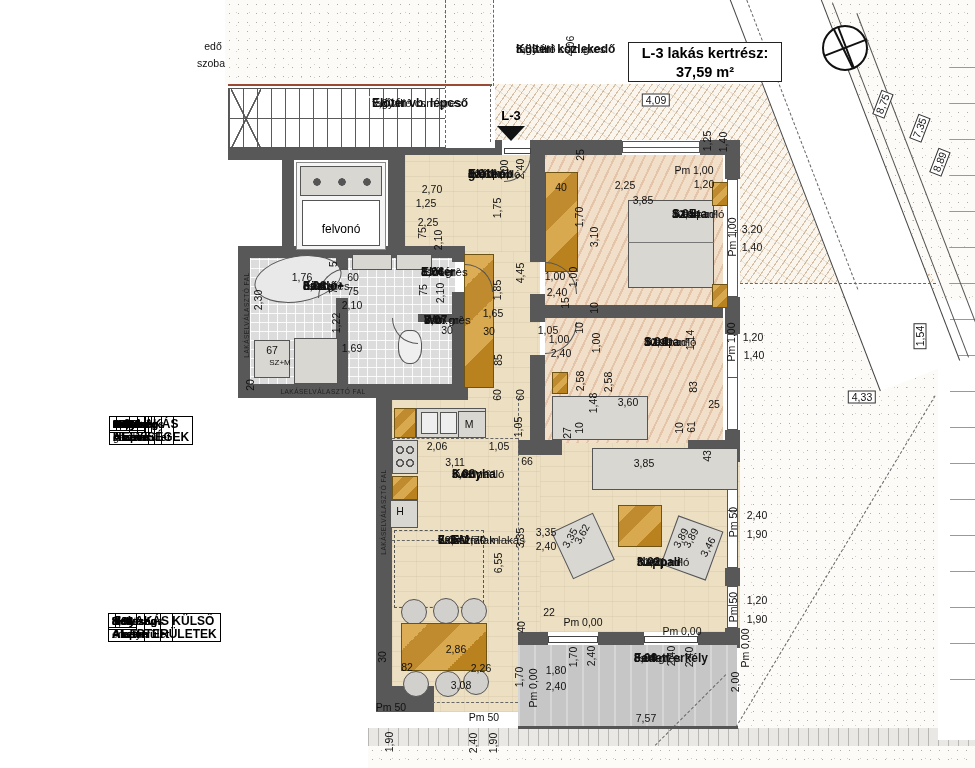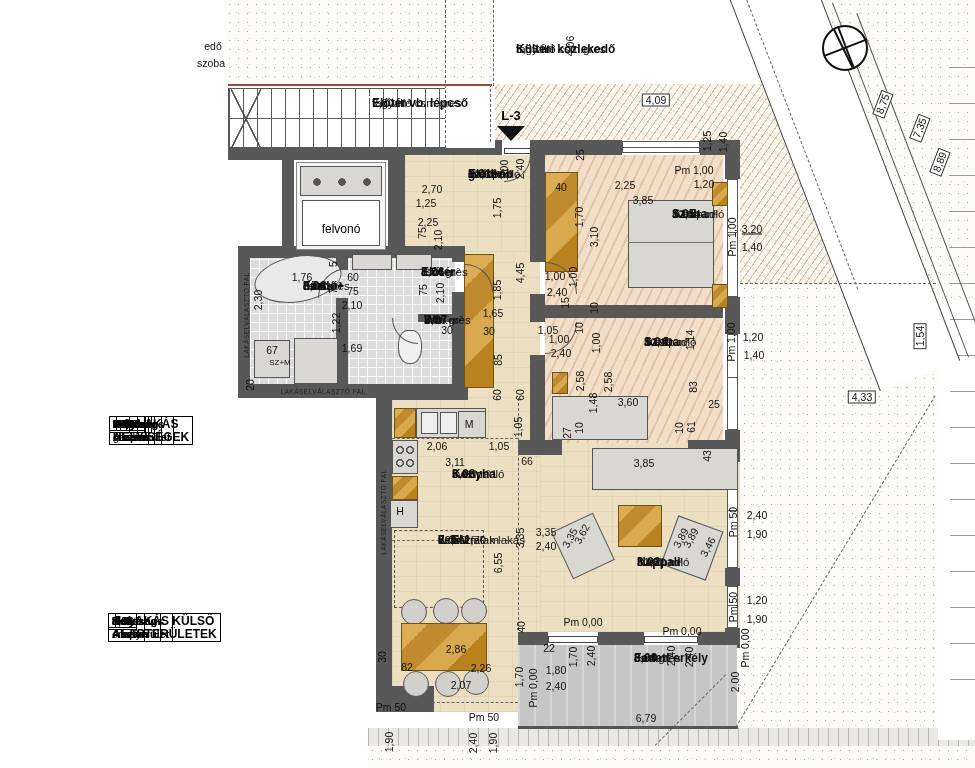--- a/index.html
+++ b/index.html
@@ -229,20 +229,24 @@
   <i class="wood" style="left: 392px;top:476px;width:26px;height:24px;"></i>
   <i class="furn" style="left:390px;top:500px;width:28px;height:28px;"></i>
 
   <i class="tub" style="left:254px;top:256px;width:88px;height:46px;"></i>
   <i class="furn" style="left:254px;top:340px;width:36px;height:38px;"></i>
   <i class="furn" style="left:294px;top:338px;width:44px;height:46px;"></i>
   <i class="wc" style="left:398px;top:330px;width:24px;height:34px;"></i>
   <i class="furn" style="left:352px;top:254px;width:40px;height:16px;"></i>
   <i class="furn" style="left:396px;top:254px;width:36px;height:16px;"></i>
 
+  <div id="titlebox">
+    <div style="position:static;">L-3 lakás kertrész:</div>
+    <div style="position:static;">37,59 m²</div>
+  </div>
   <div id="entry-label">L-3</div>
   <i id="entry-arrow"></i>
 
   <table class="t" style="left:109px;top:416px;width:243px;">
     <colgroup>
         <col style="width:54px">
         <col style="width:110px">
         <col style="width:79px">
       </colgroup>
     <thead>
@@ -342,21 +346,21 @@
     <span class="dim h" style="left: 211px; top: 63px;">szoba</span>
     <span class="dim hb" style="left: 656px; top: 100px;">4,09</span>
     <span class="dim v" style="left: 570px; top: 46px;">4,06</span>
     <span class="dim v" style="left: 707px; top: 141px;">1,25</span>
     <span class="dim v" style="left: 723px; top: 142px;">1,40</span>
     <span class="dim h" style="left: 694px; top: 170px;">Pm 1,00</span>
     <span class="dim h" style="left: 625px; top: 185px;">2,25</span>
     <span class="dim h" style="left: 704px; top: 184px;">1,20</span>
     <span class="dim h" style="left: 561px; top: 187px;">40</span>
     <span class="dim h" style="left: 643px; top: 200px;">3,85</span>
-    <span class="dim h" style="left: 752px; top: 229px; text-decoration: underline;">3,20</span>
+    <span class="dim h" style="left: 752px; top: 229px;">3,20</span>
     <span class="dim h" style="left: 752px; top: 247px;">1,40</span>
     <span class="dim v" style="left: 580px; top: 155px;">25</span>
     <span class="dim v" style="left: 504px; top: 170px;">1,00</span>
     <span class="dim v" style="left: 520px; top: 169px;">2,40</span>
     <span class="dim v" style="left: 497px; top: 208px;">1,75</span>
     <span class="dim h" style="left: 432px; top: 189px;">2,70</span>
     <span class="dim h" style="left: 426px; top: 203px;">1,25</span>
     <span class="dim h" style="left: 428px; top: 222px;">2,25</span>
     <span class="dim v" style="left: 422px; top: 233px;">75</span>
     <span class="dim v" style="left: 438px; top: 240px;">2,10</span>
@@ -431,36 +435,36 @@
     <span class="dim h" style="left: 757px; top: 515px;">2,40</span>
     <span class="dim h" style="left: 757px; top: 534px;">1,90</span>
     <span class="dim v" style="left: 733px; top: 607px;">Pm 50</span>
     <span class="dim h" style="left: 757px; top: 600px;">1,20</span>
     <span class="dim h" style="left: 757px; top: 619px;">1,90</span>
     <span class="dim h" style="left: 583px; top: 622px;">Pm 0,00</span>
     <span class="dim h" style="left: 682px; top: 631px;">Pm 0,00</span>
     <span class="dim h" style="left: 456px; top: 649px;">2,86</span>
     <span class="dim h" style="left: 407px; top: 667px;">82</span>
     <span class="dim h" style="left: 481px; top: 668px;">2,26</span>
-    <span class="dim h" style="left: 461px; top: 685px;">2,07</span>
+    <span class="dim h" style="left: 461px; top: 685px;">3,08</span>
     <span class="dim v" style="left: 382px; top: 657px;">30</span>
     <span class="dim h" style="left: 391px; top: 707px;">Pm 50</span>
     <span class="dim h" style="left: 484px; top: 717px;">Pm 50</span>
     <span class="dim v" style="left: 521px; top: 627px;">40</span>
-    <span class="dim h" style="left: 549px; top: 648px;">22</span>
+    <span class="dim h" style="left: 549px; top: 612px;">22</span>
     <span class="dim v" style="left: 573px; top: 657px;">1,70</span>
     <span class="dim v" style="left: 591px; top: 656px;">2,40</span>
     <span class="dim h" style="left: 556px; top: 670px;">1,80</span>
     <span class="dim h" style="left: 556px; top: 686px;">2,40</span>
     <span class="dim v" style="left: 519px; top: 677px;">1,70</span>
     <span class="dim v" style="left: 533px; top: 688px;">Pm 0,00</span>
     <span class="dim v" style="left: 671px; top: 656px;">2,40</span>
     <span class="dim v" style="left: 689px; top: 657px;">2,40</span>
     <span class="dim v" style="left: 735px; top: 682px;">2,00</span>
-    <span class="dim h" style="left: 646px; top: 718px;">6,79</span>
+    <span class="dim h" style="left: 646px; top: 718px;">7,57</span>
     <span class="dim v" style="left: 745px; top: 648px;">Pm 0,00</span>
     <span class="dim v" style="left: 389px; top: 742px;">1,90</span>
     <span class="dim v" style="left: 473px; top: 743px;">2,40</span>
     <span class="dim v" style="left: 493px; top: 743px;">1,90</span>
     <span class="dim hb" style="left: 862px; top: 397px;">4,33</span>
     <span class="dim vb" style="left: 920px; top: 336px;">1,54</span>
     <span class="dim d" style="left: 883px; top: 104px;">8,75</span>
     <span class="dim d" style="left: 920px; top: 128px;">7,35</span>
     <span class="dim d" style="left: 940px; top: 162px;">8,89</span>
     <span class="dim wv" style="left: 246px; top: 315px;">LAKÁSELVÁLASZTÓ FAL</span>

